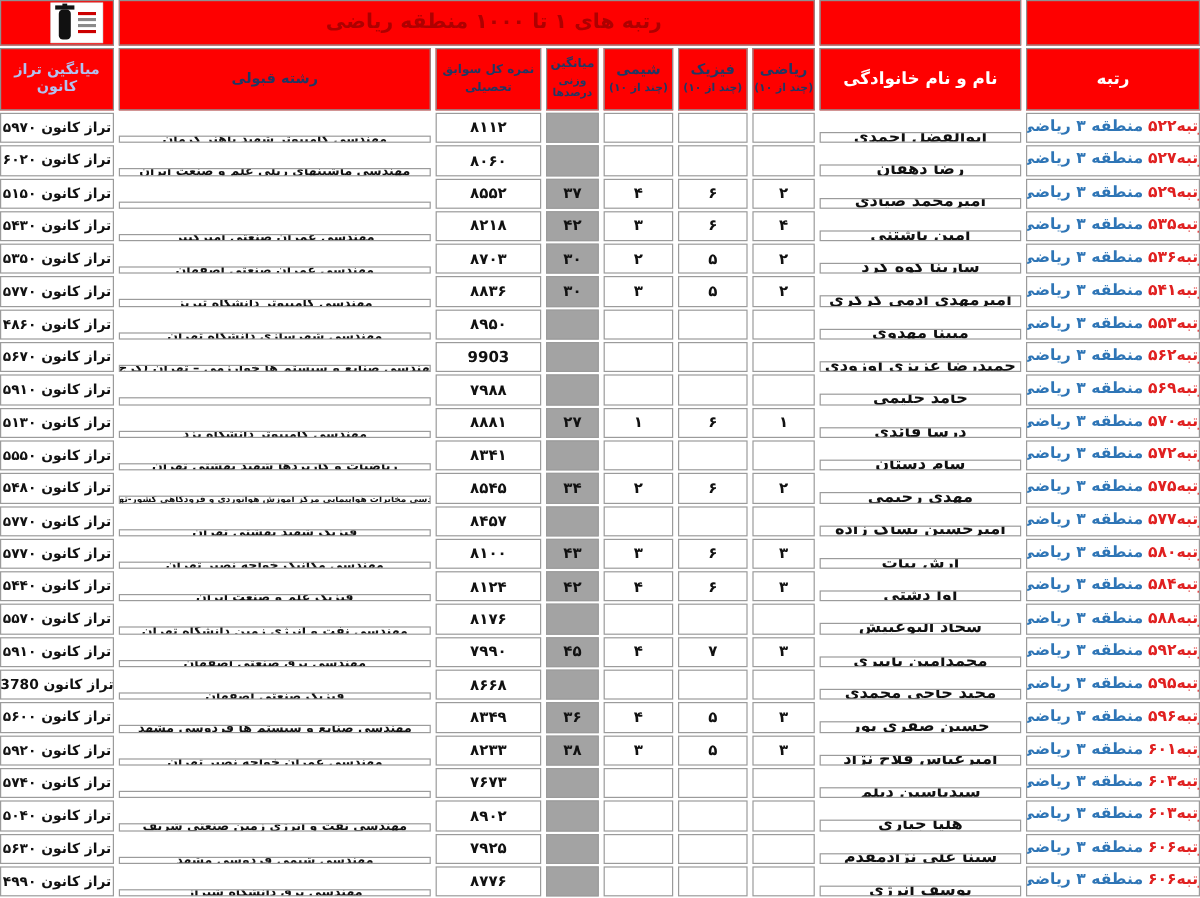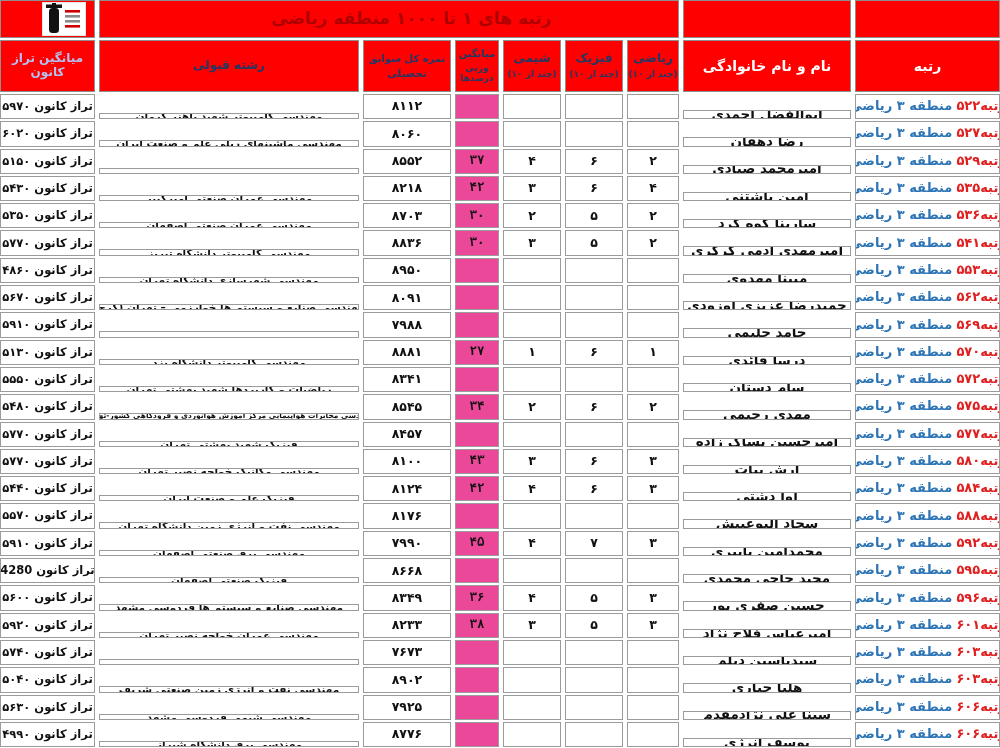--- a/index.html
+++ b/index.html
@@ -33,21 +33,21 @@
   .head-light { color:#b2c1f0; font-size:12px; }
   .col-head { display:flex; flex-direction:column; gap:3px; align-items:center; }
   .col-head .sub { font-size:9px; }
   .col-head .l2  { font-size:10px; }
   .row { display:contents; }
   .rank  { gap:4px; font-size:13px; white-space:nowrap; }
   .rank-red  { color:#e02020; }
   .rank-blue { color:#2e75b6; }
   .name  { color:#111; font-size:13.5px; white-space:nowrap;margin-top:16px; }
   .score { color:#111; font-size:12.5px; }
-  .wavg  { background:#ec4899;font-family:Liberation Mono, monospace; }
+  .wavg  { background:#a3a3a3; }
   .major { color:#111; font-size:10.5px; white-space:nowrap;margin-top:19px; }
   .major.tiny { font-size:7.5px; }
   .taraz { color:#111; font-size:11.5px; white-space:nowrap; }
 </style>
 </head>
 <body>
 
 <div class="sheet">
 
   <div class="cell red"></div>
@@ -219,21 +219,21 @@
   <div class="row">
     <div class="cell rank">
       <span class="rank-red">رتبه۵۶۲</span>
       <span class="rank-blue">منطقه ۳ ریاضی</span>
     </div>
     <div class="cell name">حمیدرضا عزیزی اوزودی</div>
     <div class="cell score"></div>
     <div class="cell score"></div>
     <div class="cell score"></div>
     <div class="cell score wavg"></div>
-    <div class="cell score">۸۰۹۱</div>
+    <div class="cell score">9903</div>
     <div class="cell major">مهندسی صنایع و سیستم ها خوارزمی – تهران (کرج)</div>
     <div class="cell taraz">تراز کانون ۵۶۷۰</div>
   </div>
 
   <div class="row">
     <div class="cell rank">
       <span class="rank-red">رتبه۵۶۹</span>
       <span class="rank-blue">منطقه ۳ ریاضی</span>
     </div>
     <div class="cell name">حامد حلیمی</div>
@@ -371,21 +371,21 @@
       <span class="rank-red">رتبه۵۹۵</span>
       <span class="rank-blue">منطقه ۳ ریاضی</span>
     </div>
     <div class="cell name">مجید حاجی محمدی</div>
     <div class="cell score"></div>
     <div class="cell score"></div>
     <div class="cell score"></div>
     <div class="cell score wavg"></div>
     <div class="cell score">۸۶۶۸</div>
     <div class="cell major">فیزیک صنعتی اصفهان</div>
-    <div class="cell taraz">تراز کانون 4280</div>
+    <div class="cell taraz">تراز کانون 3780</div>
   </div>
 
   <div class="row">
     <div class="cell rank">
       <span class="rank-red">رتبه۵۹۶</span>
       <span class="rank-blue">منطقه ۳ ریاضی</span>
     </div>
     <div class="cell name">حسین صفری پور</div>
     <div class="cell score">۳</div>
     <div class="cell score">۵</div>

